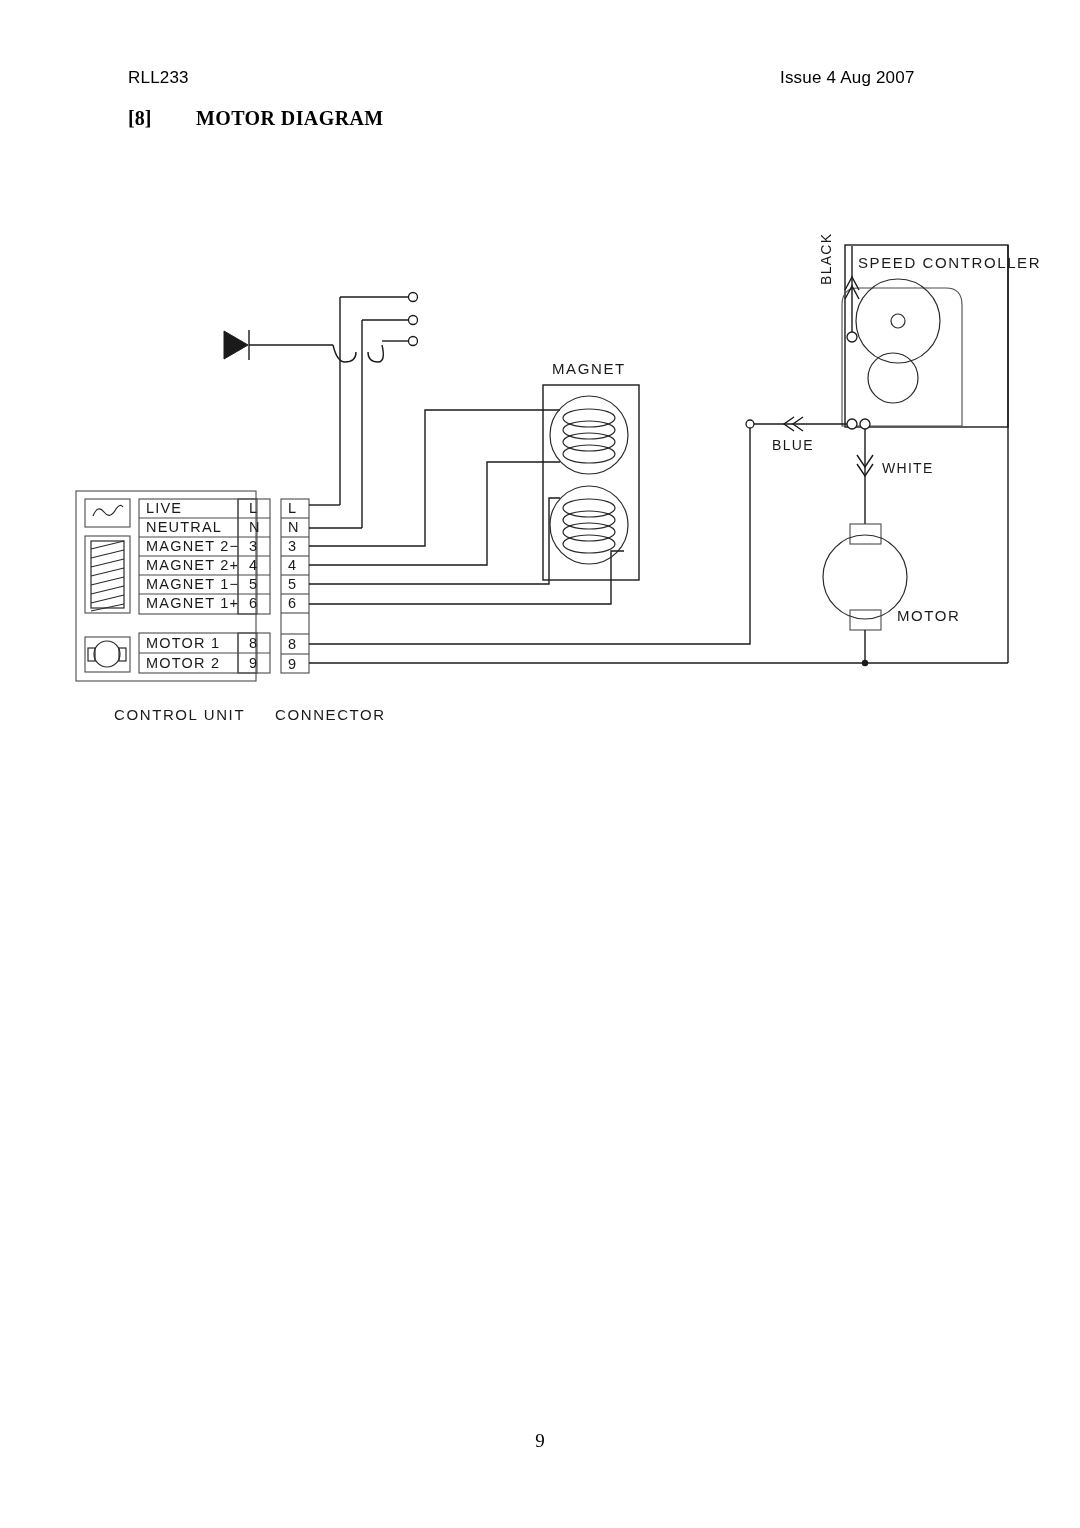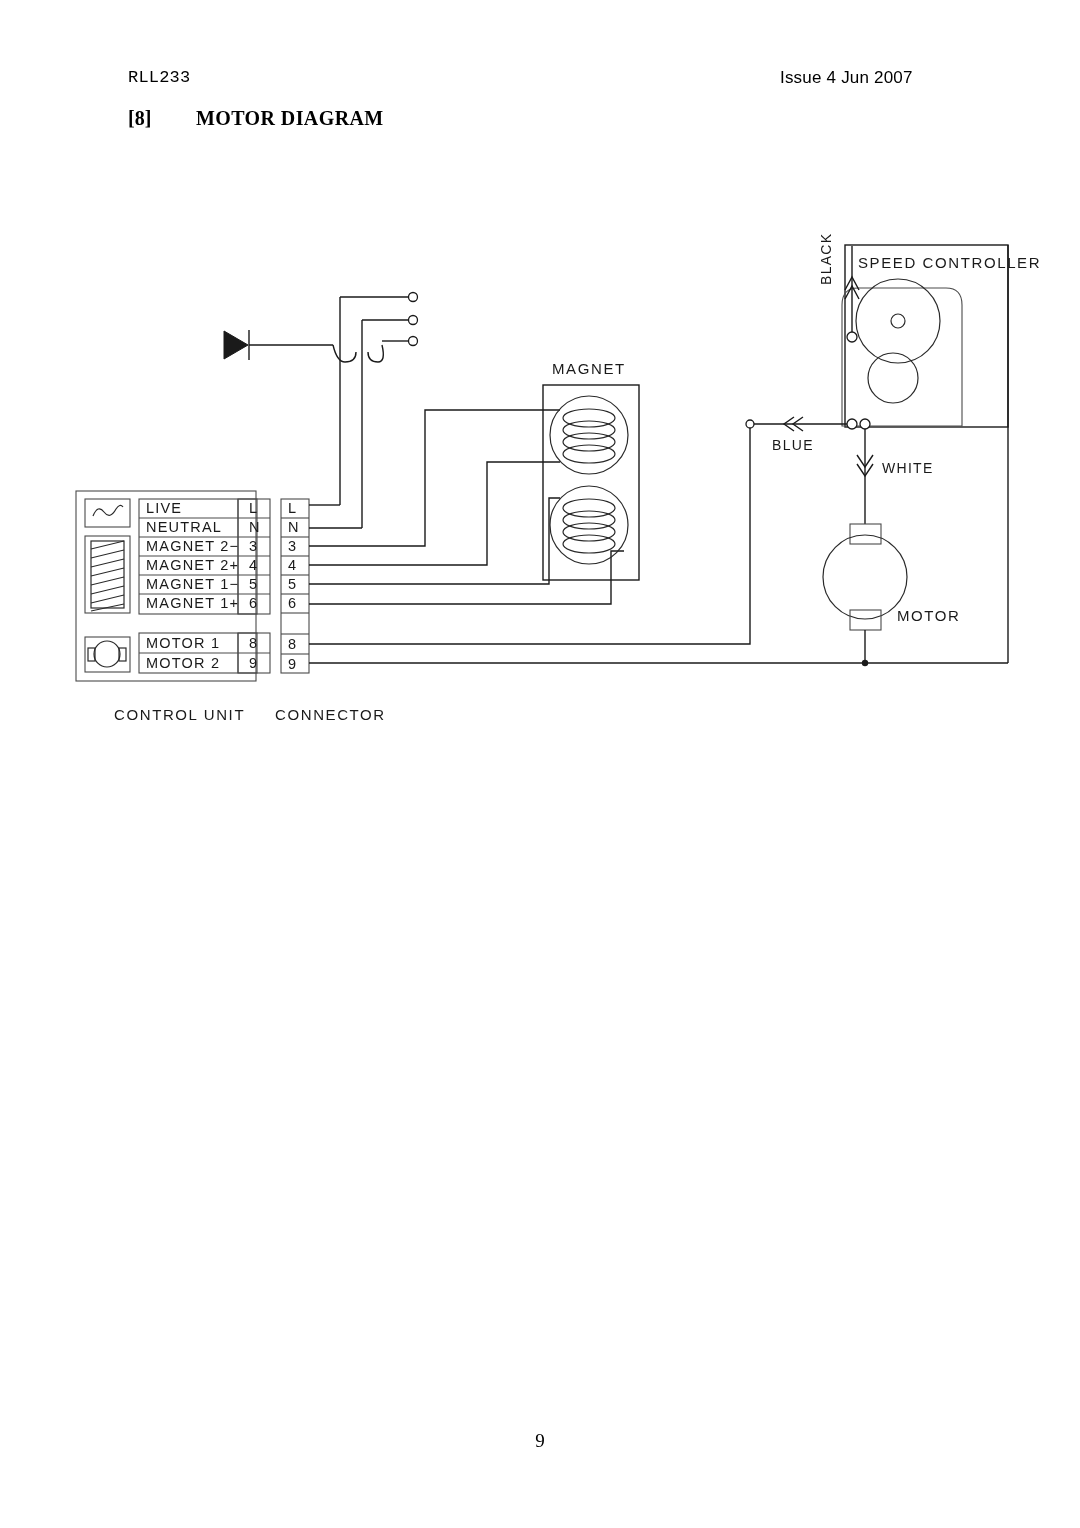--- a/index.html
+++ b/index.html
@@ -16,21 +16,21 @@
     color: #000000;
     overflow: hidden;
   }
 
   
   .doc-code {
     position: absolute;
     left: 128px;
     top: 68px;
     font-size: 17px;
-    font-family: Liberation Mono, monospace;
+    font-family: Liberation Sans, sans-serif;
     letter-spacing: 0.2px;
   }
   .doc-issue {
     position: absolute;
     left: 780px;
     top: 68px;
     font-size: 17px;
     font-family: "Liberation Sans", sans-serif;
     letter-spacing: 0.2px;
   }
@@ -116,21 +116,21 @@
     fill: #1a1a1a;
     stroke: #1a1a1a;
     stroke-width: 1;
   }
 </style>
 </head>
 <body>
 
 <div class="doc-code">RLL233</div>
 
-<div class="doc-issue">Issue 4 Jun 2007</div>
+<div class="doc-issue">Issue 4 Aug 2007</div>
 
 <div class="section-row">
   <span class="section-num">[8]</span><span class="section-title">MOTOR DIAGRAM</span>
 </div>
 
 <svg id="diagram" viewBox="0 0 1080 1528">
 
   <g>
     <polygon class="solidfill" points="248,345 224,331 224,359"></polygon>
     <line class="wire" x1="249" y1="330" x2="249" y2="360"></line>

